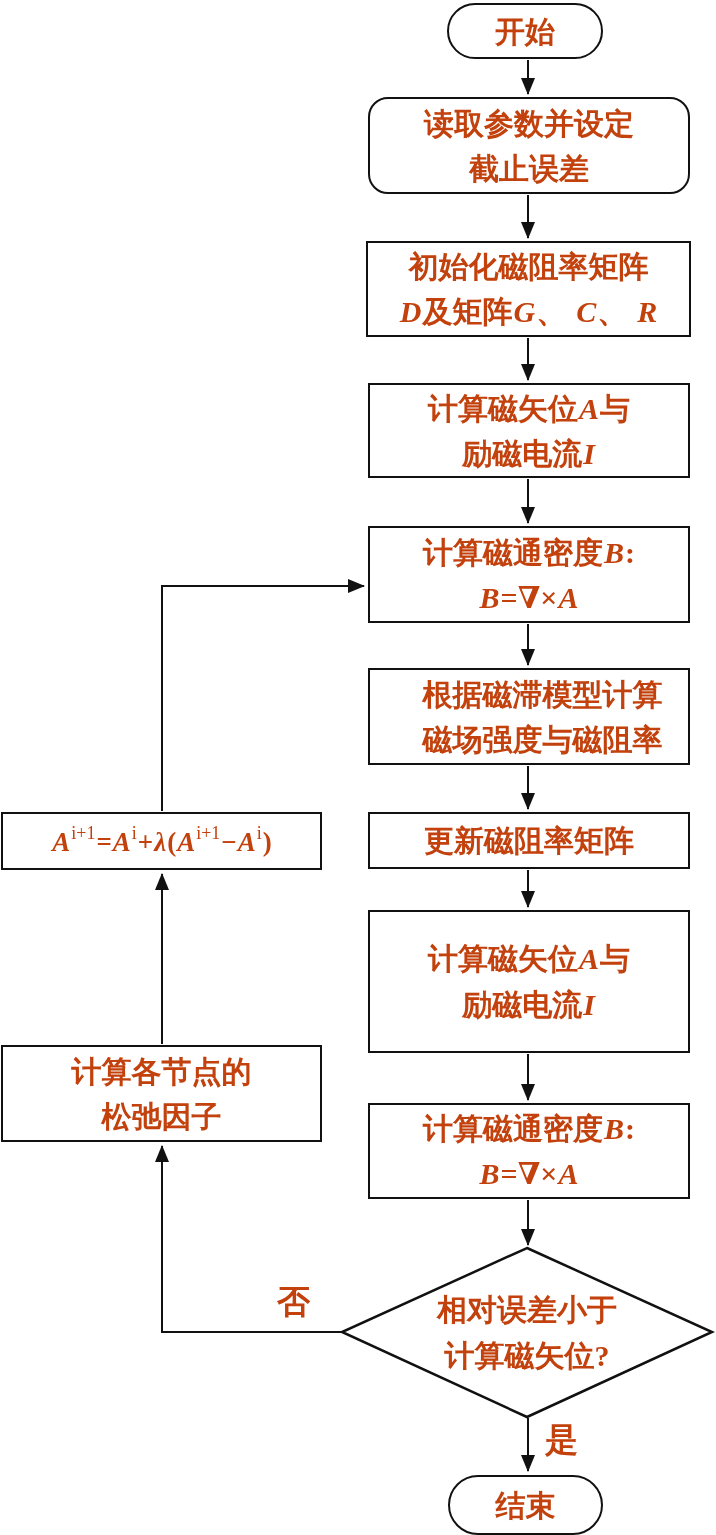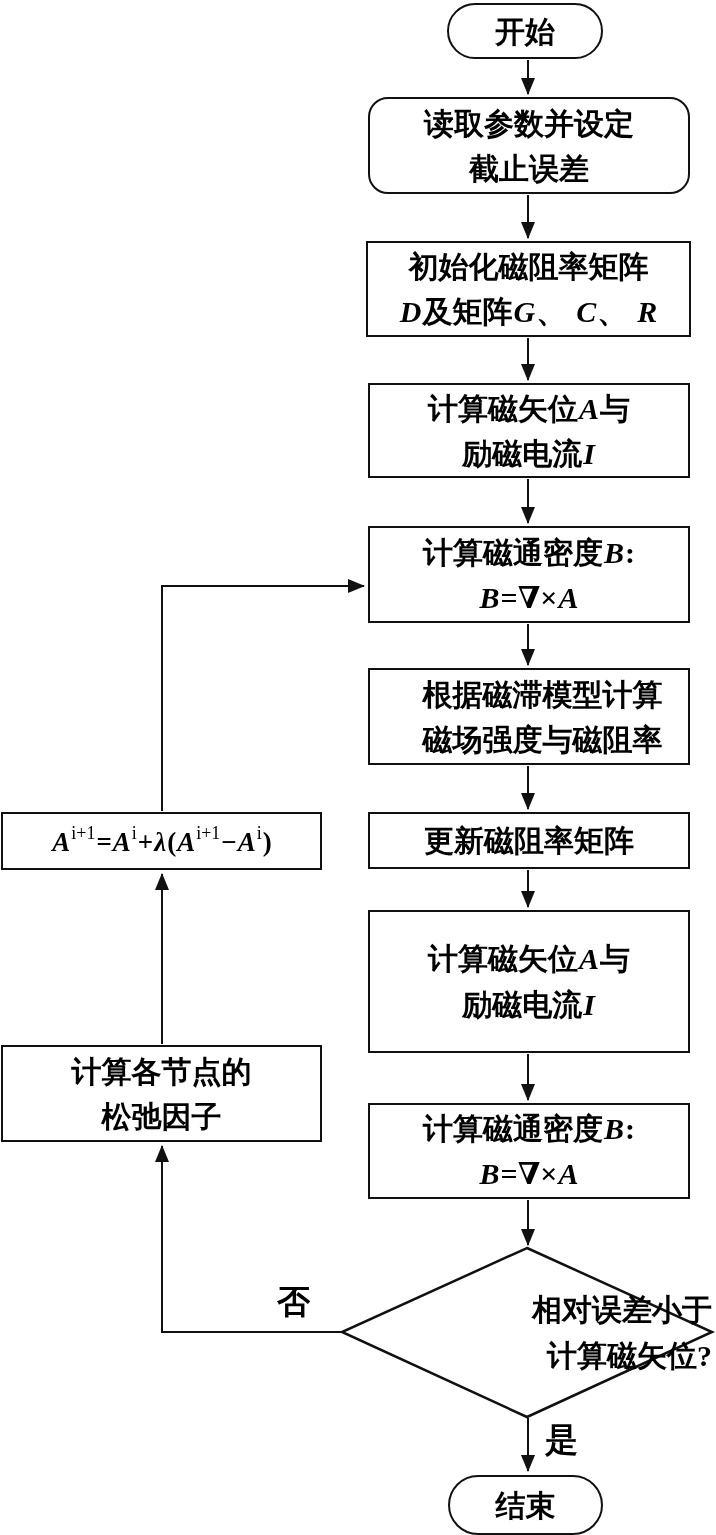--- a/index.html
+++ b/index.html
@@ -1,21 +1,21 @@
 <!DOCTYPE html>
 <html><head>
 <meta charset="utf-8">
 <style>
   html,body{margin:0;padding:0;background:#ffffff;}
   #stage{
     position:relative;
     width:716px;height:1535px;
     background:#ffffff;
     font-family:"Liberation Serif","DejaVu Serif",serif;
-    color:#000000;
+    color:#c2410c;
     overflow:hidden;
   }
   #wires{position:absolute;left:0;top:0;width:716px;height:1535px;z-index:1;}
   .node{
     position:absolute;box-sizing:border-box;
     border:2.5px solid #111111;background:#ffffff;
     display:flex;flex-direction:column;align-items:center;justify-content:center;
     text-align:center;font-weight:700;z-index:2;
   }
   .oval{border-radius:30px;}
@@ -100,21 +100,21 @@
   <div class="node" style="left:368px;top:910px;width:322px;height:143px;">
     <div class="ln-sm"><span>计算磁矢位</span><span class="var">A</span><span>与</span></div>
     <div class="ln-sm"><span>励磁电流</span><span class="var">I</span></div>
   </div>
 
   <div class="node" style="left:368px;top:1103px;width:322px;height:96px;">
     <div class="ln"><span>计算磁通密度</span><span class="var">B</span><span>:</span></div>
     <div class="ln"><span class="var">B</span><span>=∇×</span><span class="var">A</span></div>
   </div>
 
-  <div class="decision-text" style="left:342px;top:1253px;width:370px;height:160px;align-items:flex-end;">
+  <div class="decision-text" style="left:342px;top:1253px;width:370px;height:160px;">
     <div class="ln-sm">相对误差小于</div>
     <div class="ln-sm">计算磁矢位?</div>
   </div>
 
   <div class="node oval" style="left:448px;top:1475px;width:155px;height:60px;">
     <div class="ln">结束</div>
   </div>
 
   <div class="node" style="left:1px;top:812px;width:321px;height:58px;">
     <div class="f-line"><span class="var">A</span><sup>i+1</sup><span>=</span><span class="var">A</span><sup>i</sup><span>+</span><span class="var">λ</span><span>(</span><span class="var">A</span><sup>i+1</sup><span>−</span><span class="var">A</span><sup>i</sup><span>)</span></div>

